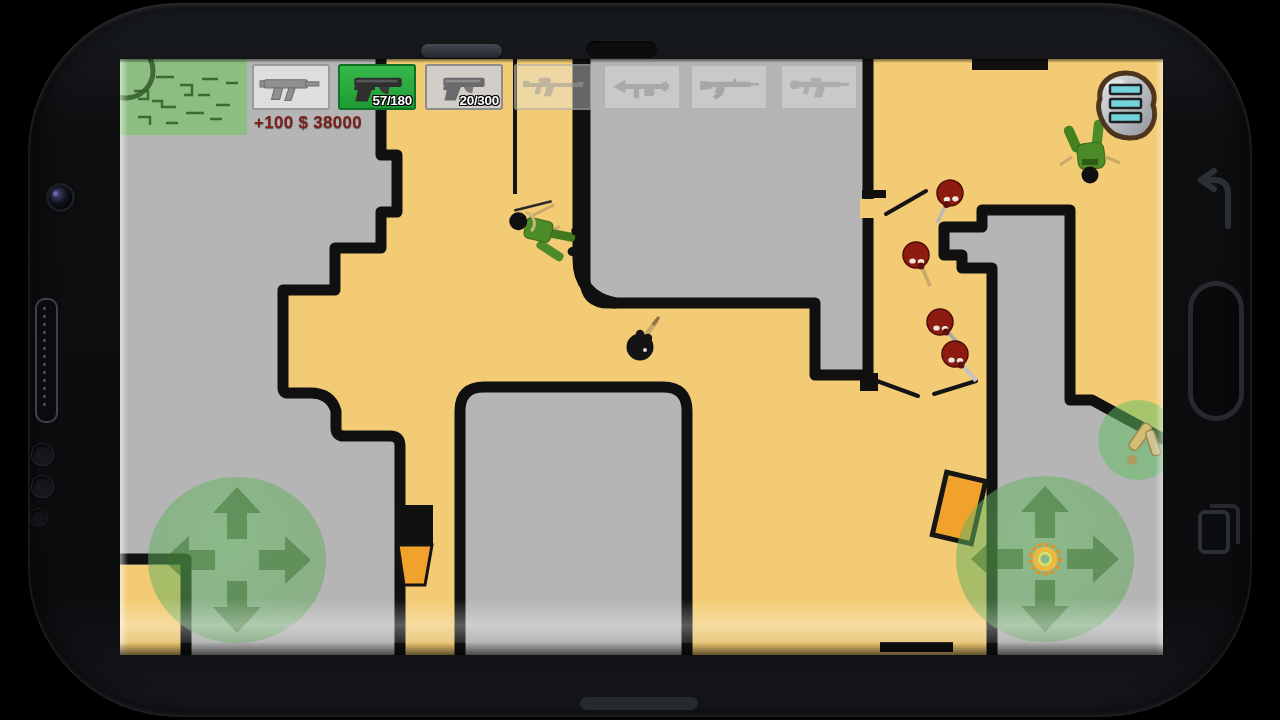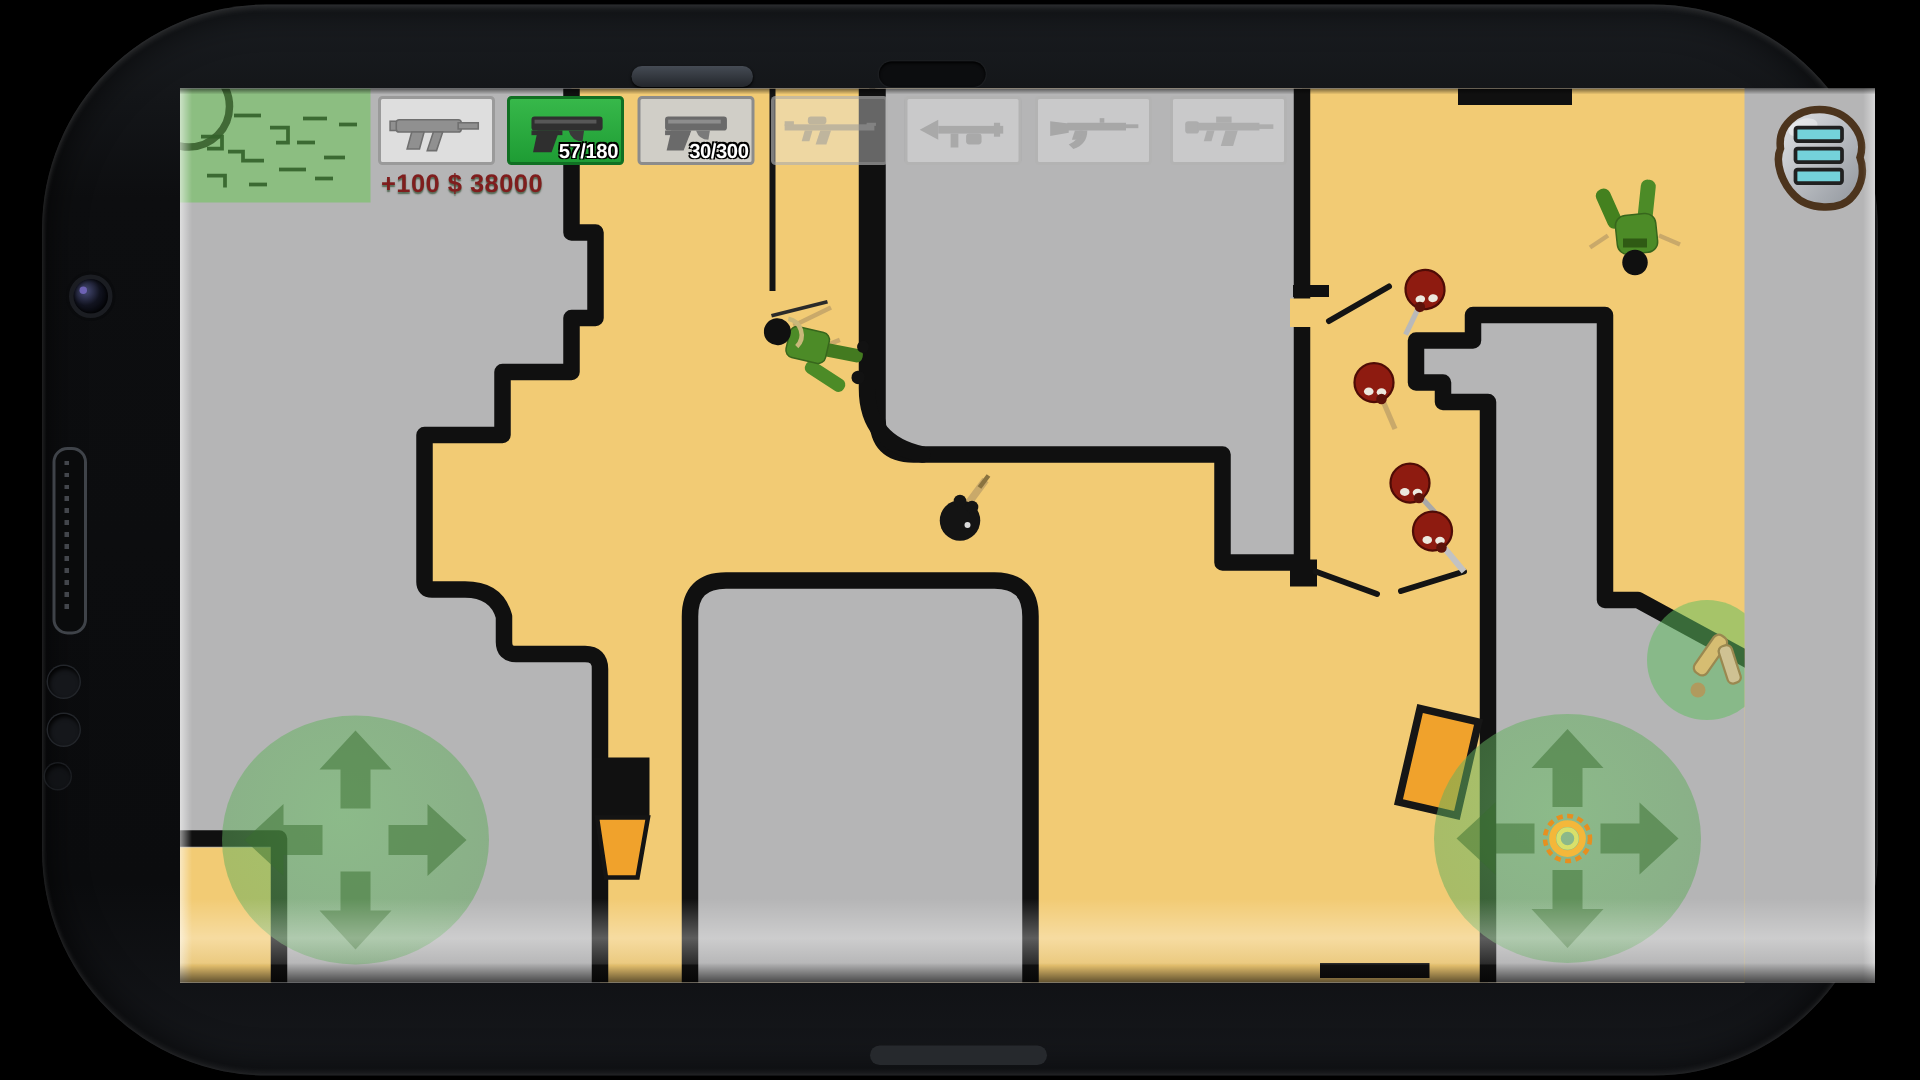--- a/index.html
+++ b/index.html
@@ -32,21 +32,21 @@
   .navkey{position:absolute;}
   .navkey svg{display:block;}
   .nav-back{left:1166px;top:165px;}
   .nav-home{left:1160px;top:278px;width:56px;height:140px;border:5px solid #27292e;
     border-radius:28px;background:rgba(0,0,0,.3);box-sizing:border-box;}
   .nav-recents{left:1168px;top:497px;}
   .bottombar{position:absolute;left:552px;top:694px;width:118px;height:13px;border-radius:7px;
     background:#26292d;}
 
   
-  .screen{position:absolute;left:92px;top:59px;width:1130px;height:596px;background:#b5b5b6;
+  .screen{position:absolute;left:92px;top:59px;width:1043px;height:596px;background:#b5b5b6;
     overflow:hidden;}
   .screen svg.map{position:absolute;left:0;top:0;z-index:1;}
   .glare-left{position:absolute;left:0;top:0;width:8px;height:100%;z-index:9;pointer-events:none;
     background:linear-gradient(to right,rgba(255,255,255,.55),rgba(255,255,255,0));}
   .glare-right{position:absolute;right:0;top:0;width:8px;height:100%;z-index:9;pointer-events:none;
     background:linear-gradient(to left,rgba(255,255,255,.45),rgba(255,255,255,0));}
   .glare-bottom{position:absolute;left:0;bottom:12px;width:100%;height:44px;z-index:9;pointer-events:none;
     background:linear-gradient(to bottom,rgba(255,255,255,0),rgba(255,255,255,.32) 60%,rgba(190,190,190,.15));}
   .shade-bottom{position:absolute;left:0;bottom:0;width:100%;height:13px;z-index:10;pointer-events:none;
     background:linear-gradient(to bottom,rgba(0,0,0,0),rgba(0,0,0,.6));}
@@ -291,21 +291,21 @@
         <div class="slot lightgray" style="left:305px;">
           <svg viewBox="0 0 64 36">
               <g fill="#6a6a6a">
             <rect x="12" y="9" width="40" height="9" rx="2"></rect>
                 <rect x="12" y="18" width="16" height="3"></rect>
             <path d="M16,18 l-3,13 h11 l5,-13 z"></path>
                 <path d="M32,18 q 2,6 8,6 l 1,-6 z" fill="#7a7a7a"></path>
             <rect x="14" y="11" width="34" height="2.5" fill="#8d8d8d"></rect>
           </g>
             </svg>
-          <span class="ammo">30/300</span>
+          <span class="ammo">20/300</span>
         </div>
 
         <div class="slot faded" style="left:394px;">
           <svg viewBox="0 0 64 36">
               <g fill="#9a9a9a">
             <rect x="3" y="14" width="58" height="4"></rect>
                 <rect x="18" y="9" width="12" height="5" rx="2"></rect>
             <path d="M26,18 l-3,9 h7 l3,-9 z"></path>
                 <path d="M16,18 l-2,7 h5 l2,-7 z"></path>
             <rect x="3" y="12" width="6" height="3"></rect>

